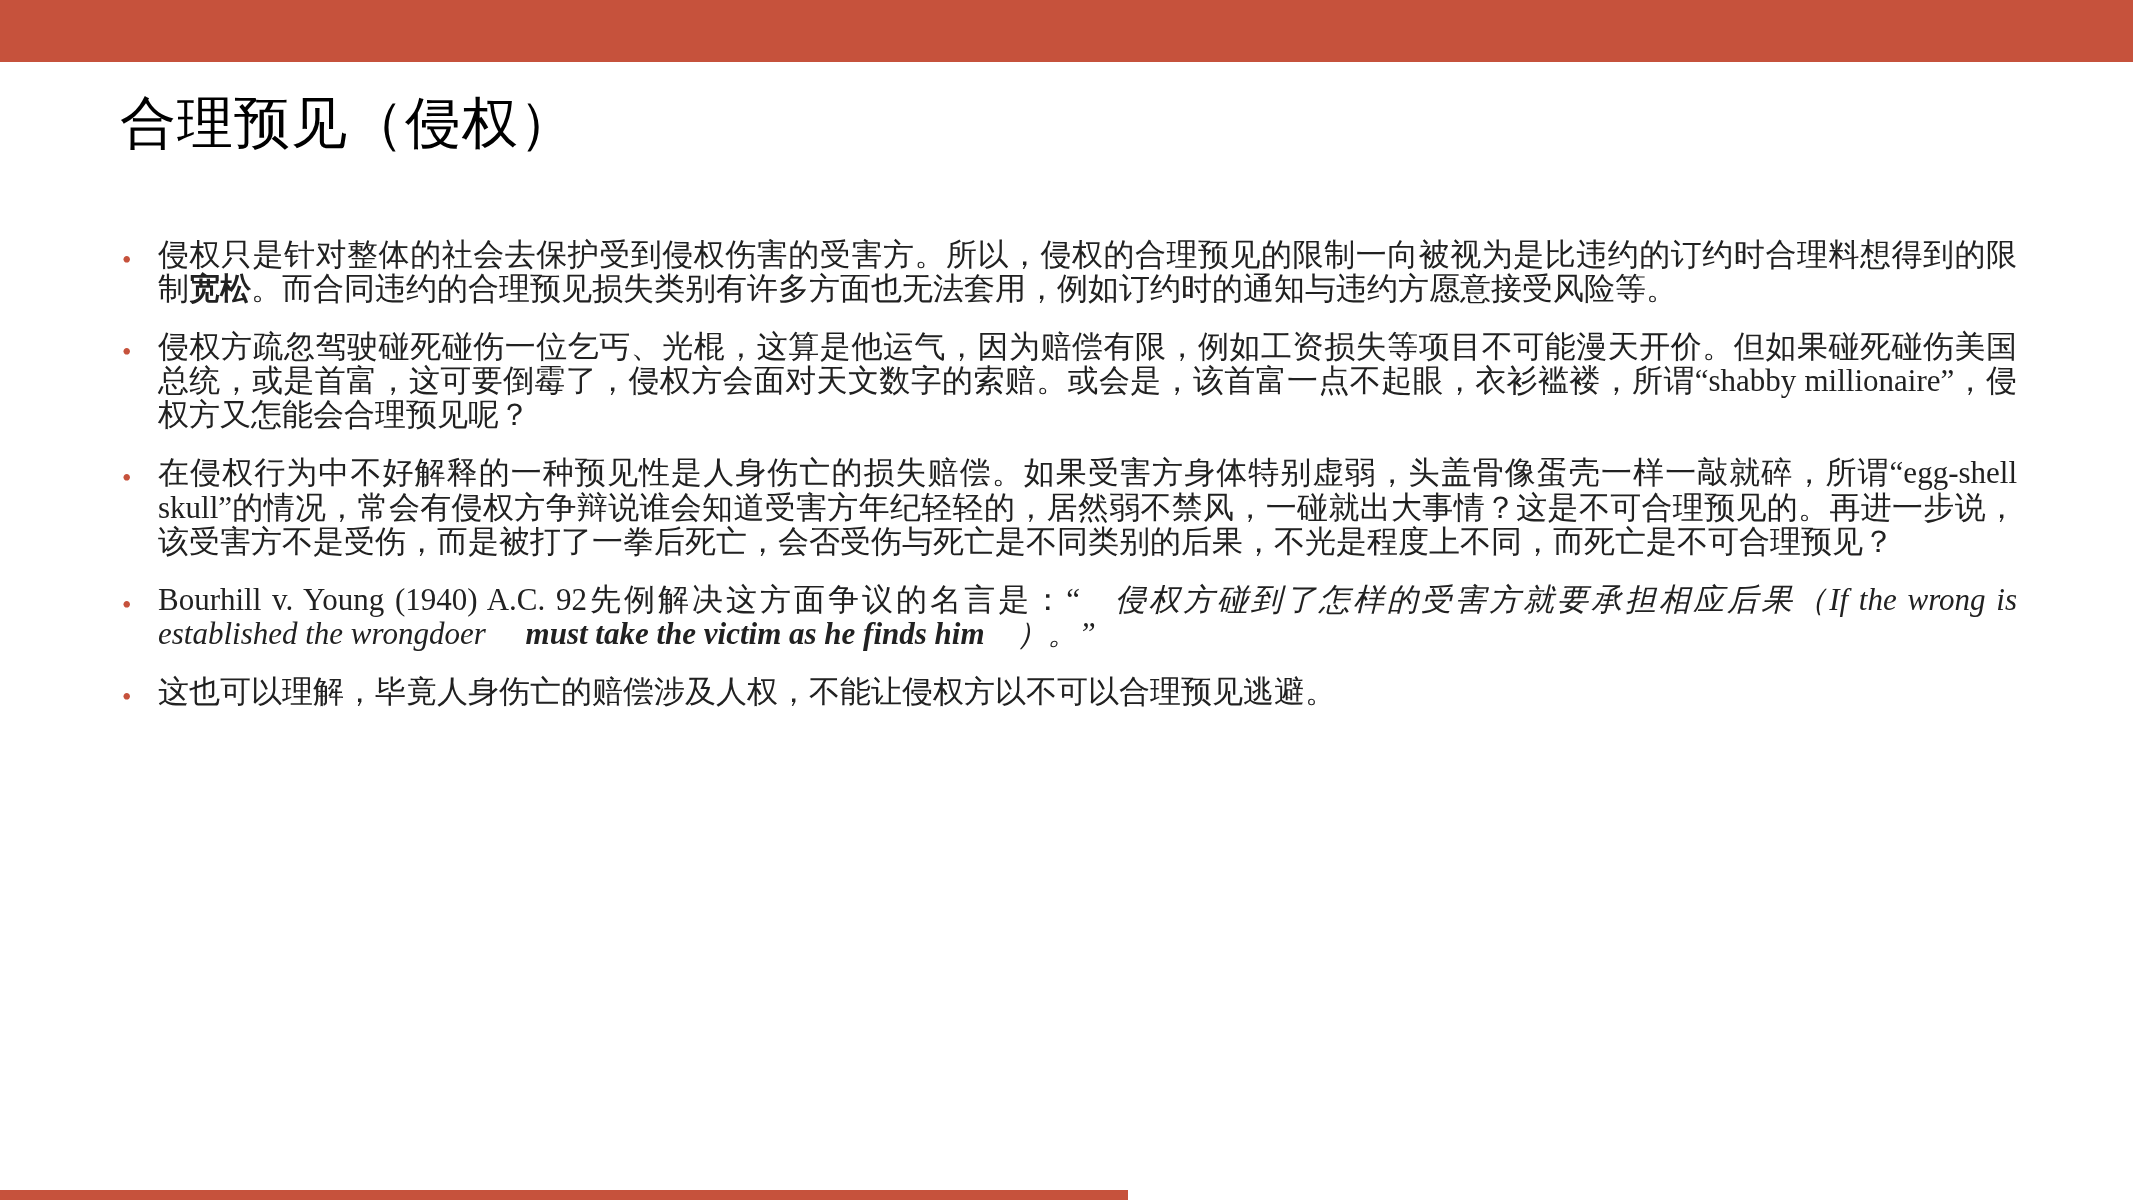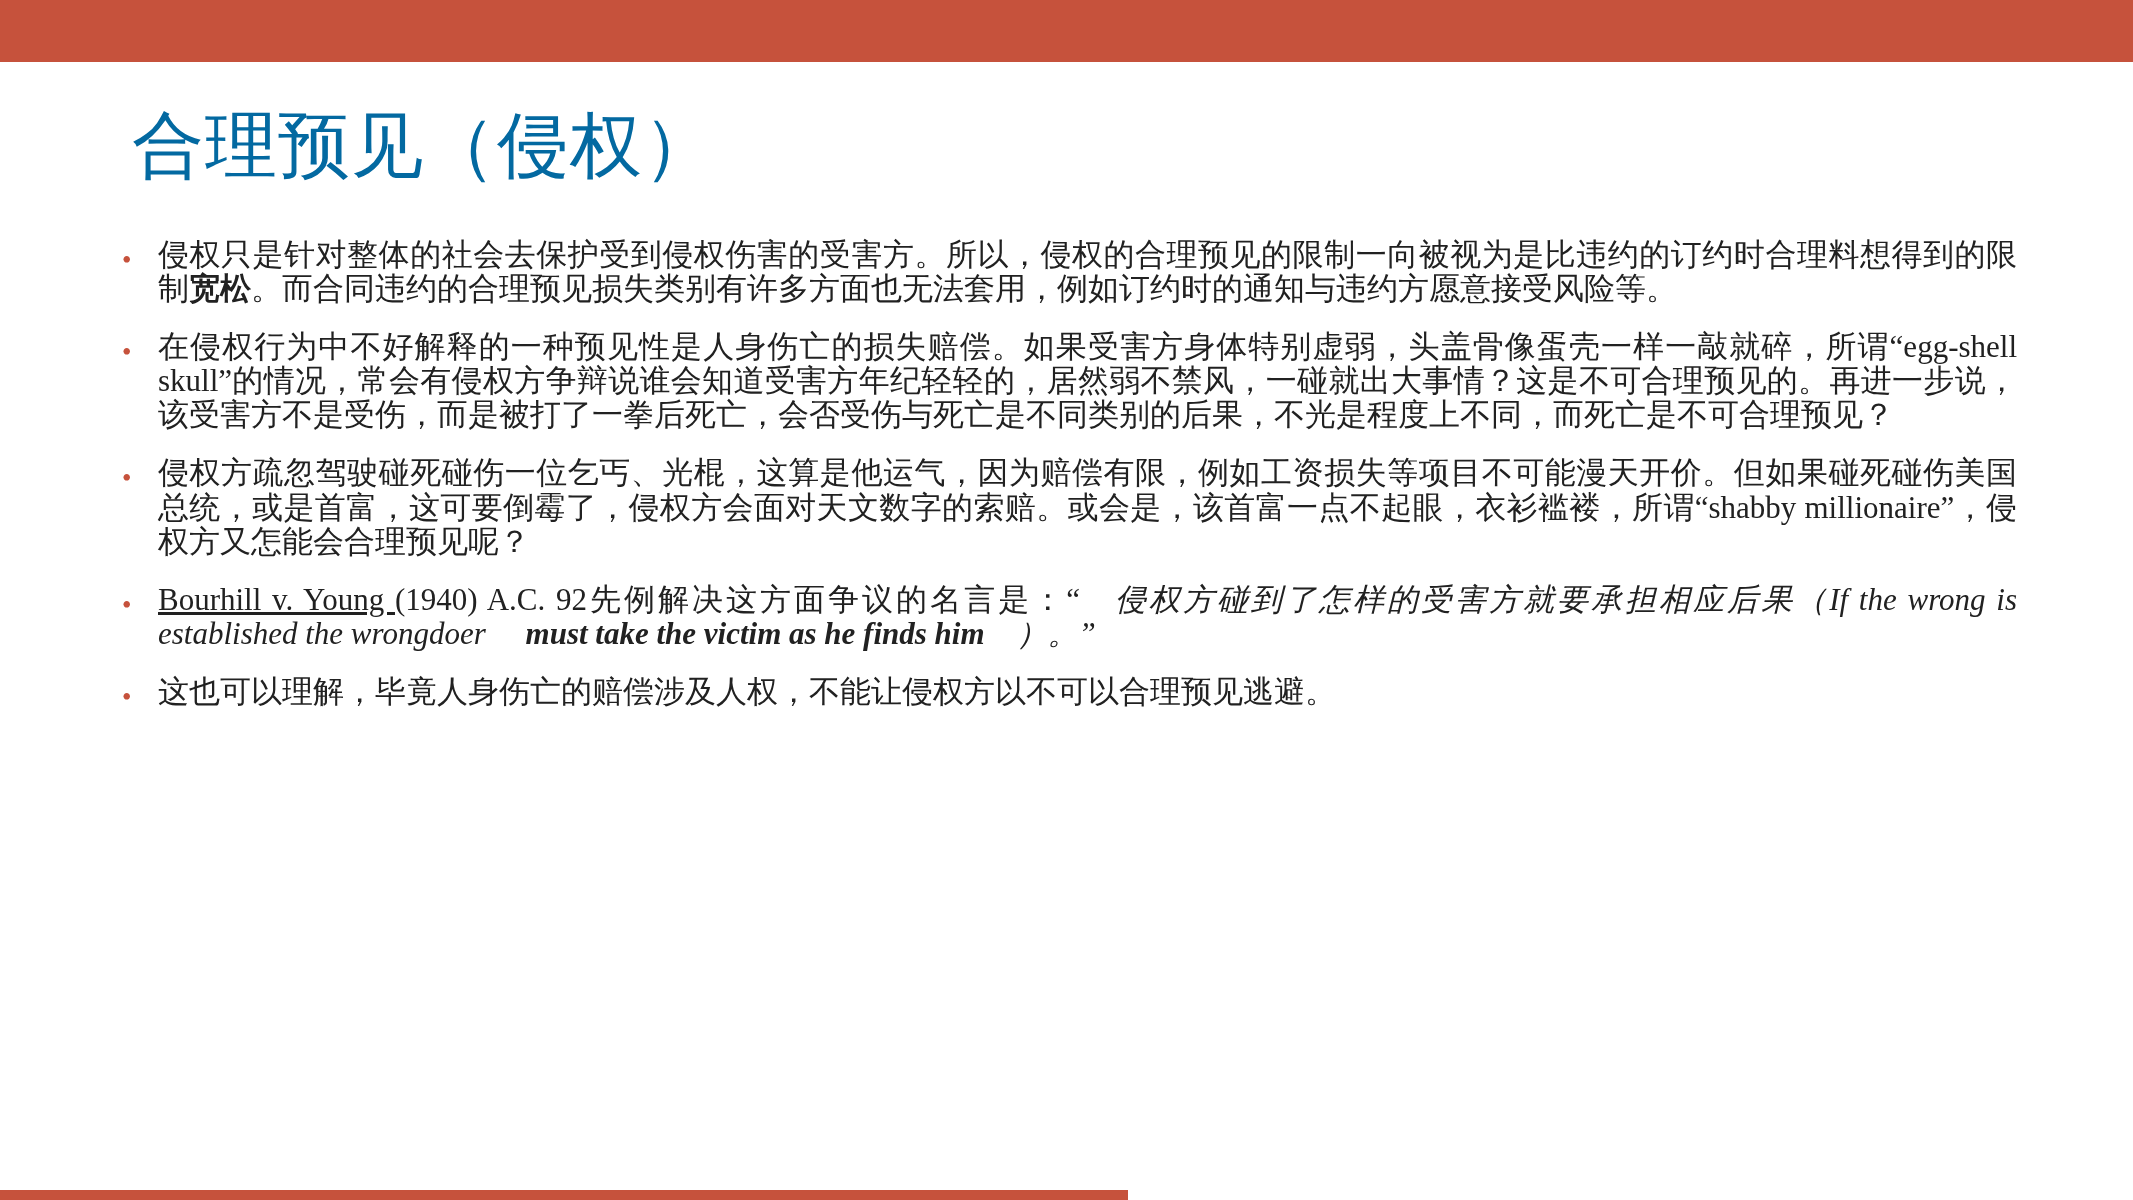--- a/index.html
+++ b/index.html
@@ -20,25 +20,25 @@
   }
   .bottom-bar {
     position: absolute;
     left: 0; bottom: 0;
     width: 1128px; height: 10px;
     background: #C6523C;
   }
   .title {
     position: absolute;
     left: 120px; top: 86px;
-    margin: 12px;
-    font-size: 72px;
+    margin: 0;
+    font-size: 56px;
     font-weight: normal;
     letter-spacing: 1px;
-    color: #0369a1;
+    color: #000000;
     white-space: nowrap;
   }
   .bullets {
     position: absolute;
     left: 122px; top: 238px;
     width: 1895px;
     margin: 0; padding: 0;
     list-style: none;
     font-size: 31px;
     line-height: 1.1;
@@ -51,36 +51,36 @@
   }
   .bullet::before {
     content: "\2022";
     position: absolute;
     left: 0; top: 8px;
     font-size: 27px;
     color: #C6523C;
   }
   .b { font-weight: bold; }
   .i { font-style: italic; margin-left: 32px; }
-  .u { text-decoration: underline; }
+  .u { }
 </style>
 </head>
 <body>
 
 <div class="slide">
   <div class="top-bar"></div>
 
   <h1 class="title">合理预见（侵权）</h1>
 
   <ul class="bullets">
     <li class="bullet"><span>侵权只是针对整体的社会去保护受到侵权伤害的受害方。所以，侵权的合理预见的限制一向被视为是比违约的订约时合理料想得到的限制</span><span class="b">宽松</span><span>。而合同违约的合理预见损失类别有许多方面也无法套用，例如订约时的通知与违约方愿意接受风险等。</span></li>
 
+    <li class="bullet"><span>侵权方疏忽驾驶碰死碰伤一位乞丐、光棍，这算是他运气，因为赔偿有限，例如工资损失等项目不可能漫天开价。但如果碰死碰伤美国总统，或是首富，这可要倒霉了，侵权方会面对天文数字的索赔。或会是，该首富一点不起眼，衣衫褴褛，所谓“shabby millionaire”，侵权方又怎能会合理预见呢？</span></li>
+
     <li class="bullet"><span>在侵权行为中不好解释的一种预见性是人身伤亡的损失赔偿。如果受害方身体特别虚弱，头盖骨像蛋壳一样一敲就碎，所谓“egg-shell skull”的情况，常会有侵权方争辩说谁会知道受害方年纪轻轻的，居然弱不禁风，一碰就出大事情？这是不可合理预见的。再进一步说，该受害方不是受伤，而是被打了一拳后死亡，会否受伤与死亡是不同类别的后果，不光是程度上不同，而死亡是不可合理预见？</span></li>
-
-    <li class="bullet"><span>侵权方疏忽驾驶碰死碰伤一位乞丐、光棍，这算是他运气，因为赔偿有限，例如工资损失等项目不可能漫天开价。但如果碰死碰伤美国总统，或是首富，这可要倒霉了，侵权方会面对天文数字的索赔。或会是，该首富一点不起眼，衣衫褴褛，所谓“shabby millionaire”，侵权方又怎能会合理预见呢？</span></li>
 
     <li class="bullet"><span class="u">Bourhill v. Young </span><span>(1940) A.C. 92先例解决这方面争议的名言是：“</span><span class="i">侵权方碰到了怎样的受害方就要承担相应后果（If the wrong is established the wrongdoer </span><span class="b i">must take the victim as he finds him</span><span class="i">）。”</span></li>
 
     <li class="bullet"><span>这也可以理解，毕竟人身伤亡的赔偿涉及人权，不能让侵权方以不可以合理预见逃避。</span></li>
   </ul>
 
   <div class="bottom-bar"></div>
 </div>
 
 </body></html>

